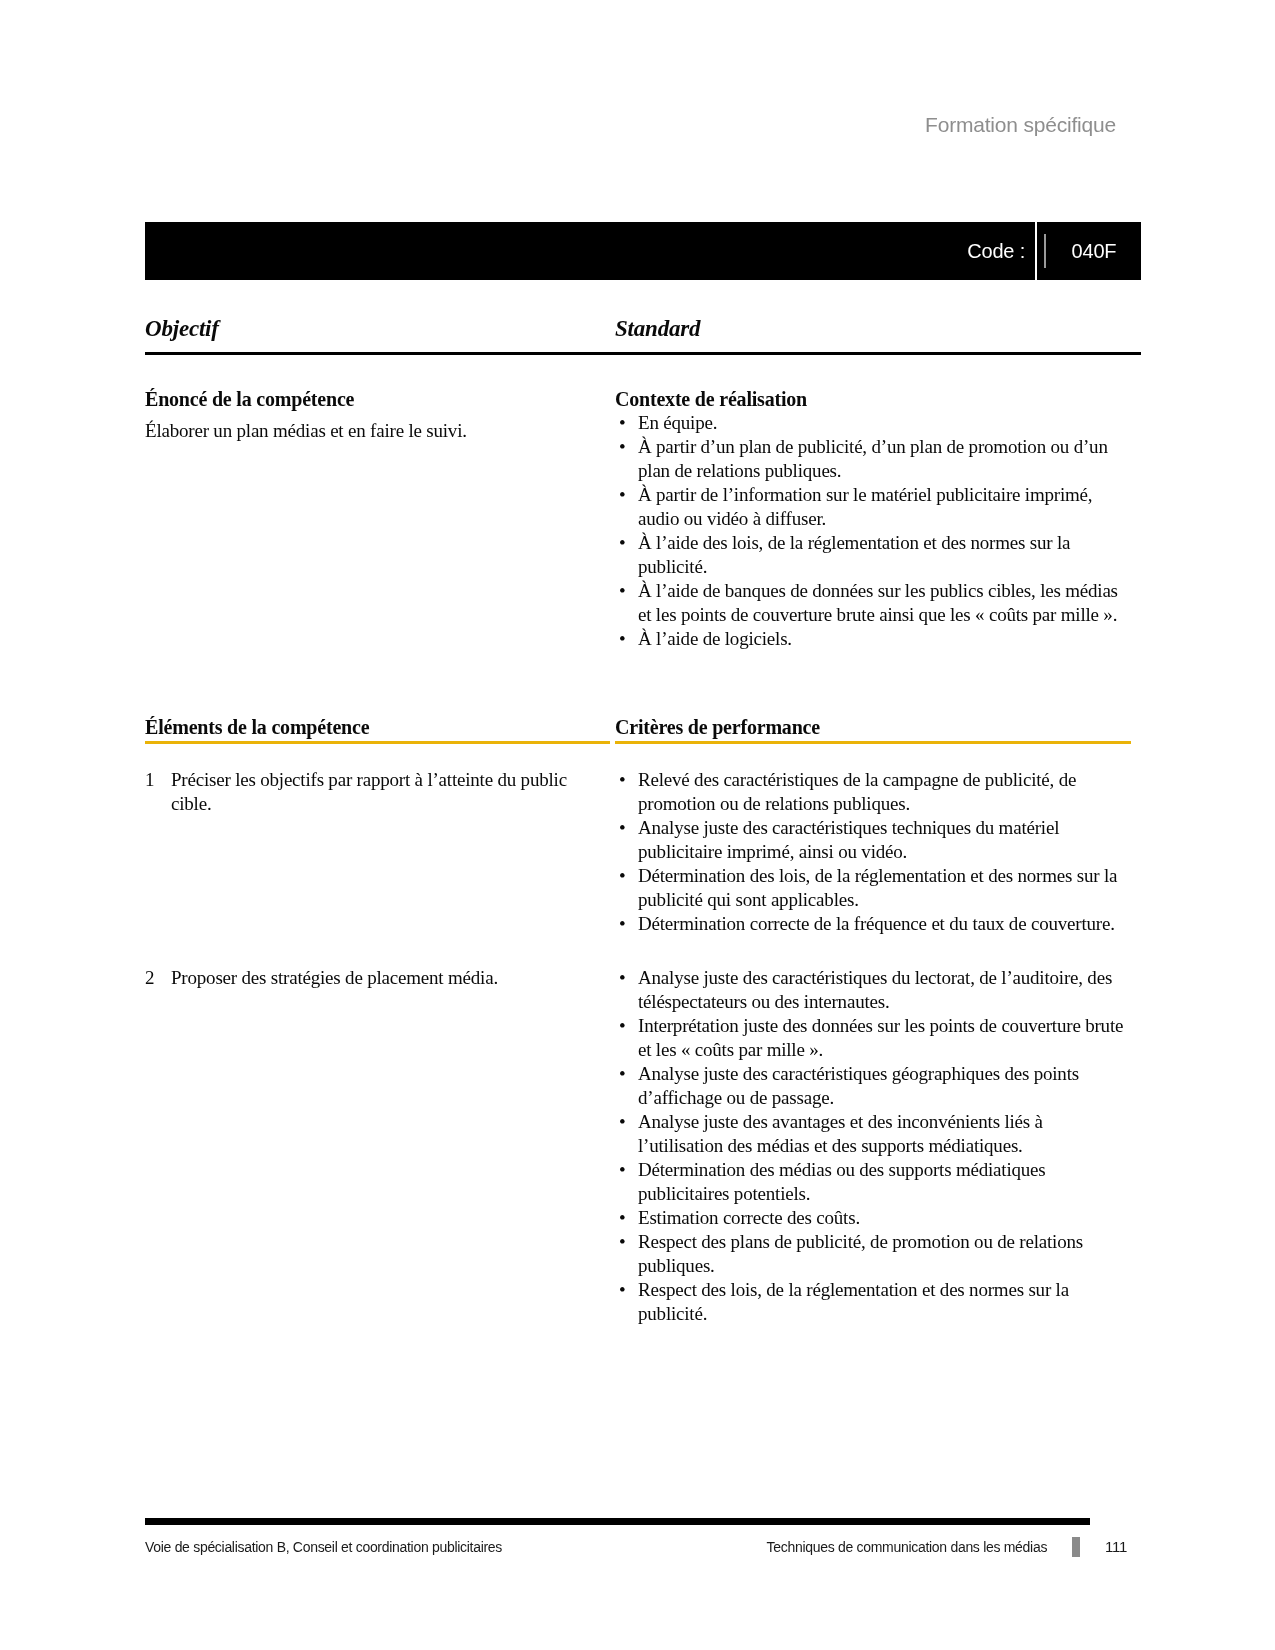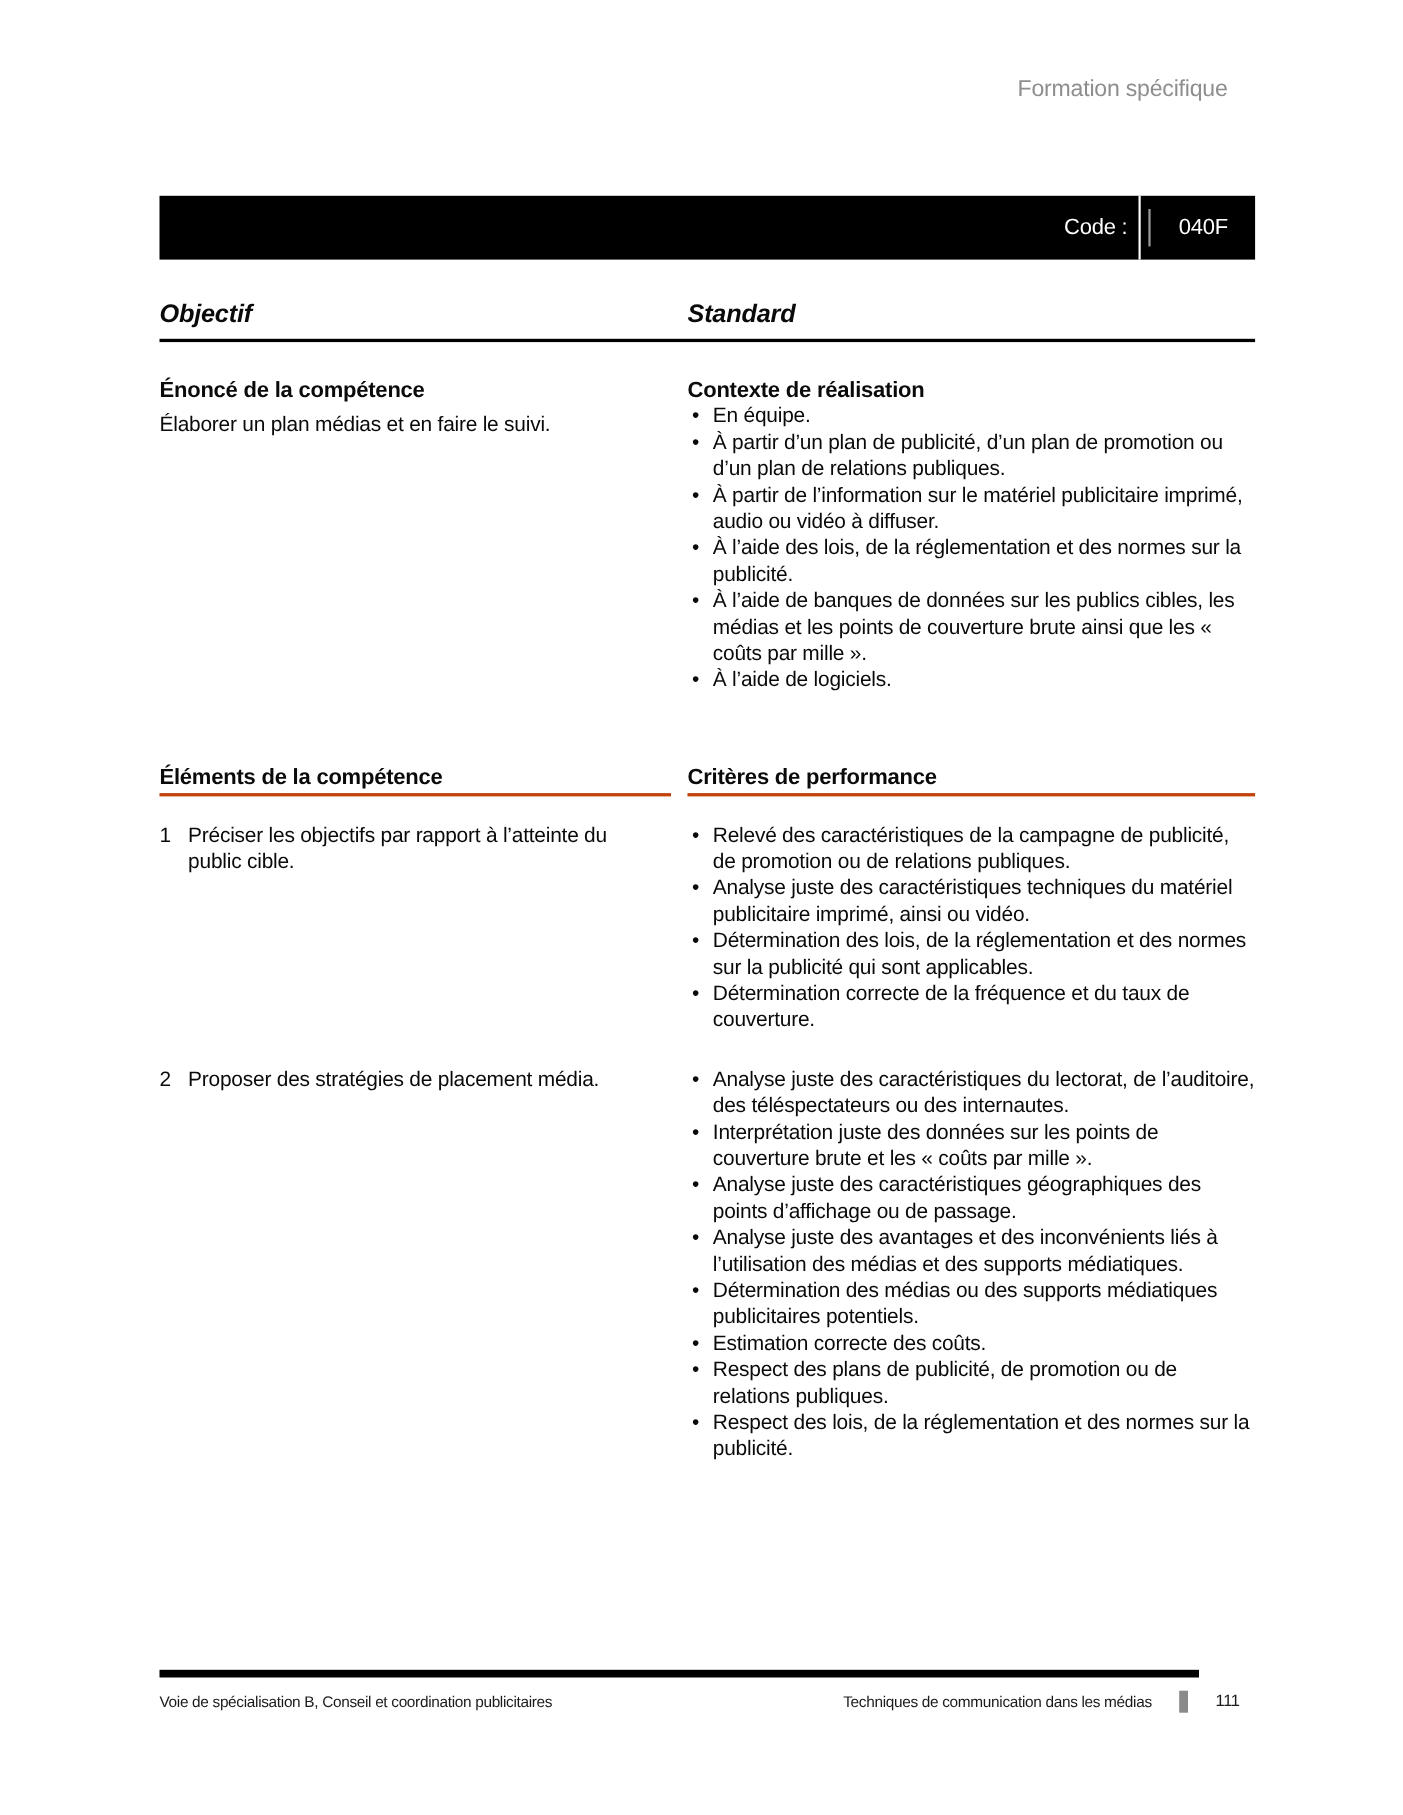--- a/index.html
+++ b/index.html
@@ -5,21 +5,21 @@
   html,body{margin:0;padding:0;background:#ffffff;}
   .page{
     position:relative;
     width:1275px;height:1650px;
     background:#ffffff;
     font-family:"Liberation Sans", sans-serif;
     color:#0a0a0a;
     letter-spacing:-0.2px;
     overflow:hidden;
   }
-  .content{position:absolute;left:145px;top:0;width:996px;padding-top:68px;}
+  .content{position:absolute;left:145px;top:0;width:996px;padding-top:112px;}
 
   
   .top-note{
     text-align:right;
     padding-right:25px;
     font-size:21px;line-height:26px;
     color:#8e8e8e;
   }
 
   
@@ -28,42 +28,42 @@
     height:58px;background:#000;
     display:flex;align-items:stretch;
     color:#fff;font-size:20px;
   }
   .code-label{flex:1;display:flex;align-items:center;justify-content:flex-end;padding-right:10px;}
   .code-sep{width:2px;background:#ffffff;}
   .code-box{width:94px;position:relative;display:flex;align-items:center;justify-content:center;padding-left:10px;}
   .code-tick{position:absolute;left:7px;top:12px;bottom:12px;width:2px;background:#9a9a9a;}
 
   
-  .cols{display:grid;grid-template-columns:465px 516px;column-gap:15px;}
+  .cols{display:grid;grid-template-columns:465px 516px;column-gap:5px;font-family:Liberation Serif, serif;}
 
   .obj-std{
     margin-top:36px;
     padding-bottom:10px;
     border-bottom:3px solid #000;
     font-size:23px;line-height:26px;
     font-weight:bold;font-style:italic;
   }
 
   .section1{margin-top:32px;}
   .cell-heading{font-size:20px;line-height:24px;font-weight:bold;}
   .cell-body{margin-top:8px;font-size:19px;line-height:24px;}
 
   ul.bullets{list-style:none;margin:0;padding:0;}
   ul.bullets li{position:relative;padding-left:23px;}
   ul.bullets li::before{content:"\2022";position:absolute;left:4px;top:0;}
 
   .sec2-heads{margin-top:64px;}
   .sec2-heads .hcell{
     font-size:20px;line-height:24px;font-weight:bold;
-    padding-bottom:2px;border-bottom:3px solid #c2410c;
+    padding-bottom:2px;border-bottom:3px solid #eab308;
   }
 
   .item-row{font-size:19px;line-height:24px;}
   .item-row.first{margin-top:24px;}
   .item-row.second{margin-top:30px;}
   .numbered{display:flex;}
   .item-num{width:26px;flex:none;}
   .item-text{flex:1;padding-right:28px;}
 
   

